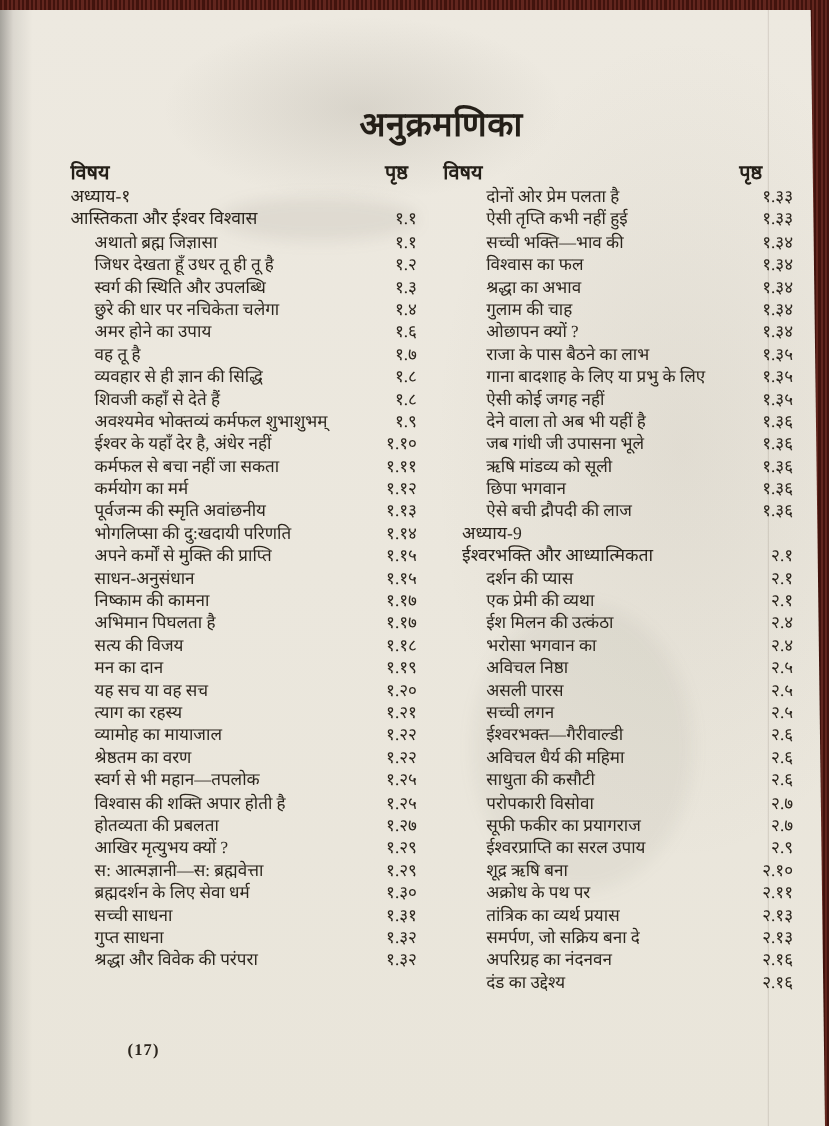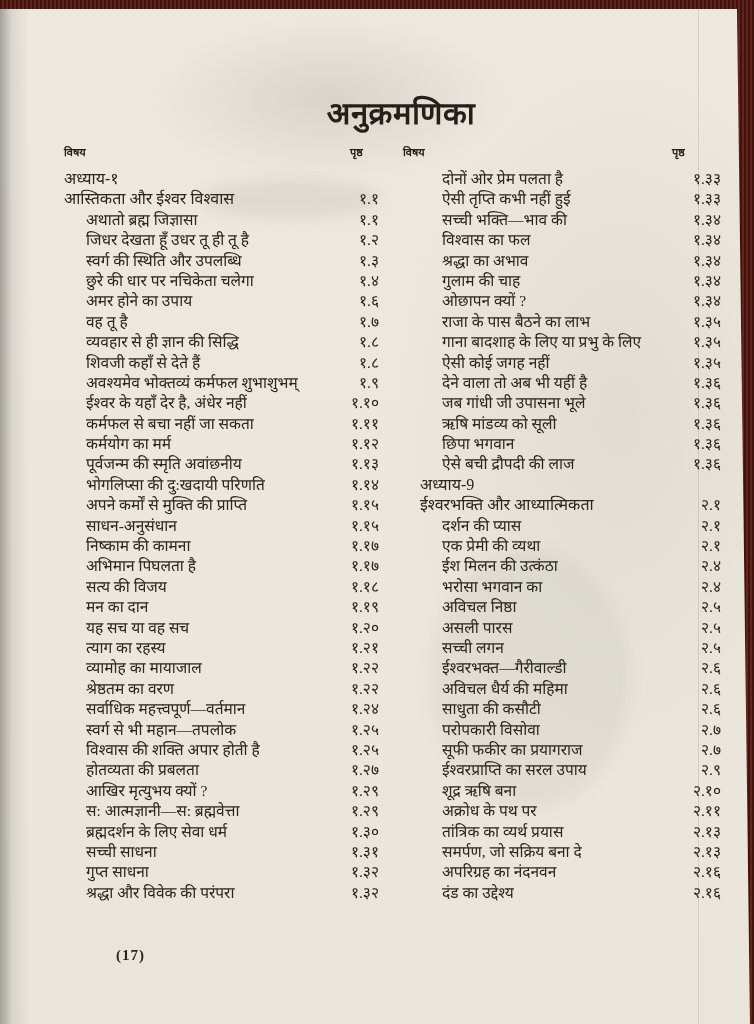--- a/index.html
+++ b/index.html
@@ -32,21 +32,21 @@
   .smudge.b{left:430px;top:540px;width:200px;height:260px;background:rgba(120,112,98,.07);}
   .crease{
     position:absolute;top:0;bottom:0;left:698px;width:1px;
     background:rgba(110,100,86,.18);
   }
   .title{
     position:absolute;top:82px;left:30px;width:742px;text-align:center;
     font-size:31px;font-weight:bold;letter-spacing:.5px;color:#241f18;
   }
   .hdr{
-    position:absolute;top:135px;font-size:11px;font-weight:bold;color:#241f18;
+    position:absolute;top:135px;font-size:18px;font-weight:bold;color:#241f18;
     white-space:nowrap;
   }
   .col{position:absolute;top:158px;}
   .col-left{left:64px;width:315px;}
   .col-right{left:420px;width:301px;}
   .row{
     display:flex;justify-content:space-between;align-items:baseline;
     height:20.4px;font-size:15.5px;white-space:nowrap;color:#2b251d;
   }
   .row .label{flex:1 1 auto;overflow:hidden;}
@@ -174,24 +174,20 @@
       </div>
       <div class="row item">
         <span class="label">व्यामोह का मायाजाल</span>
         <span class="pg">१.२२</span>
       </div>
       <div class="row item">
         <span class="label">श्रेष्ठतम का वरण</span>
         <span class="pg">१.२२</span>
       </div>
       <div class="row item">
-        <span class="label">सर्वाधिक महत्त्वपूर्ण—वर्तमान</span>
-        <span class="pg">१.२४</span>
-      </div>
-      <div class="row item">
         <span class="label">स्वर्ग से भी महान—तपलोक</span>
         <span class="pg">१.२५</span>
       </div>
       <div class="row item">
         <span class="label">विश्वास की शक्ति अपार होती है</span>
         <span class="pg">१.२५</span>
       </div>
       <div class="row item">
         <span class="label">होतव्यता की प्रबलता</span>
         <span class="pg">१.२७</span>

